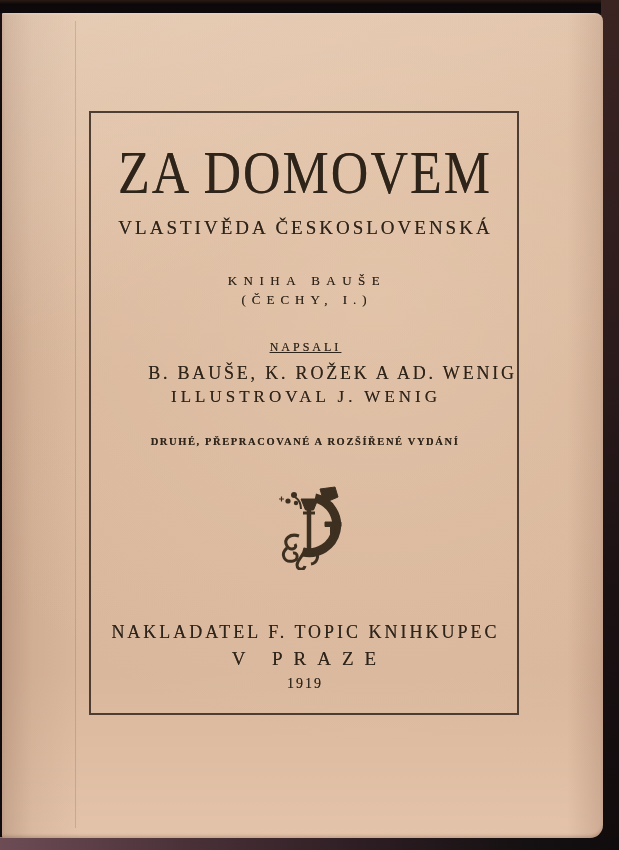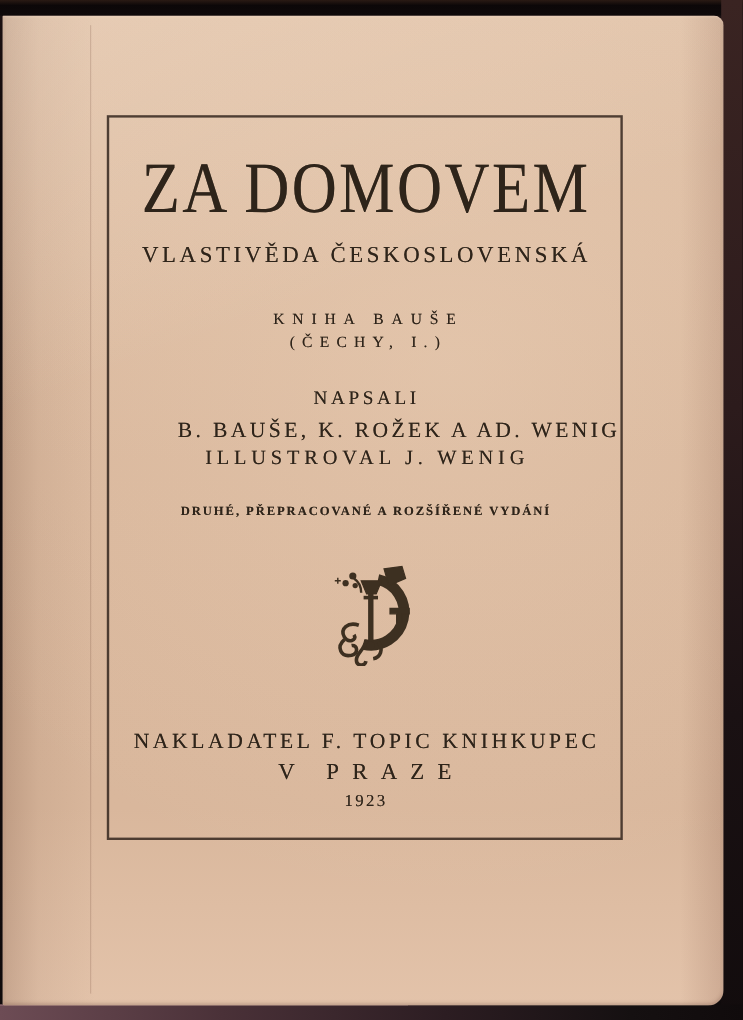--- a/index.html
+++ b/index.html
@@ -62,21 +62,21 @@
   .page::before {
     content: "";
     position: absolute;
     left: 73px; top: 8px; bottom: 10px;
     width: 1px;
     background: rgba(110, 70, 55, 0.20);
   }
   
   .frame {
     position: absolute;
-    left: 87px; top: 83px;
+    left: 87px; top: 98px;
     width: 426px; height: 600px;
     border: 2px solid rgba(52, 38, 29, 0.85);
   }
   .line {
     position: absolute;
     left: 0; right: 0;
     text-align: center;
     color: #2e241a;
     white-space: nowrap;
     text-shadow: 0 0 0.4px rgba(46,36,26,0.6);
@@ -105,24 +105,25 @@
   }
   .series2 {
     top: 179px;
     font-size: 13px;
     line-height: 16px;
     letter-spacing: 6px;
     padding-left: 6px;
   }
   .napsali {
     top: 225px;
-    font-size: 16px;
+    font-size: 12px;
     line-height: 19px;
     letter-spacing: 3px;
     padding-left: 3px;
+    text-decoration: underline;
   }
   .authors {
     top: 249px;
     font-size: 18px;
     line-height: 22px;
     letter-spacing: 2.8px;
     padding-left: 16px;
     margin-left: 41px;
   }
   .illustrator {
@@ -221,17 +222,17 @@
           <path d="M12,62 c-7,6 -3,15 6,13 c6,-1.5 5,-9 0,-8" stroke-width="3"></path>
           <path d="M30,62 c-1,9 -8,11 -8,17 c0,5 7,6 8,1" stroke-width="3"></path>
           <path d="M40,64 c5,6 2,13 -4,14" stroke-width="3"></path>
         </g>
       </svg>
 
       <div class="line publisher">NAKLADATEL F. TOPIC KNIHKUPEC</div>
 
       <div class="line place">V PRAZE</div>
 
-      <div class="line year">1923</div>
+      <div class="line year">1919</div>
 
     </div>
   </div>
 </div>
 
 </body></html>

